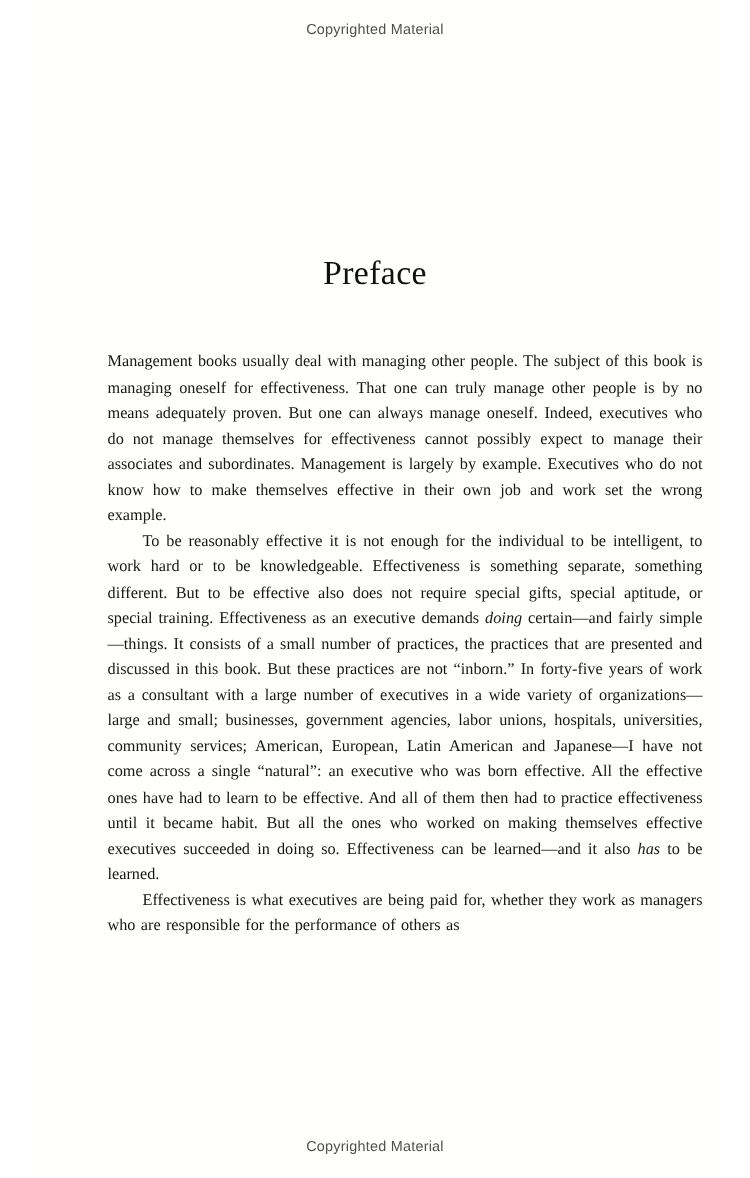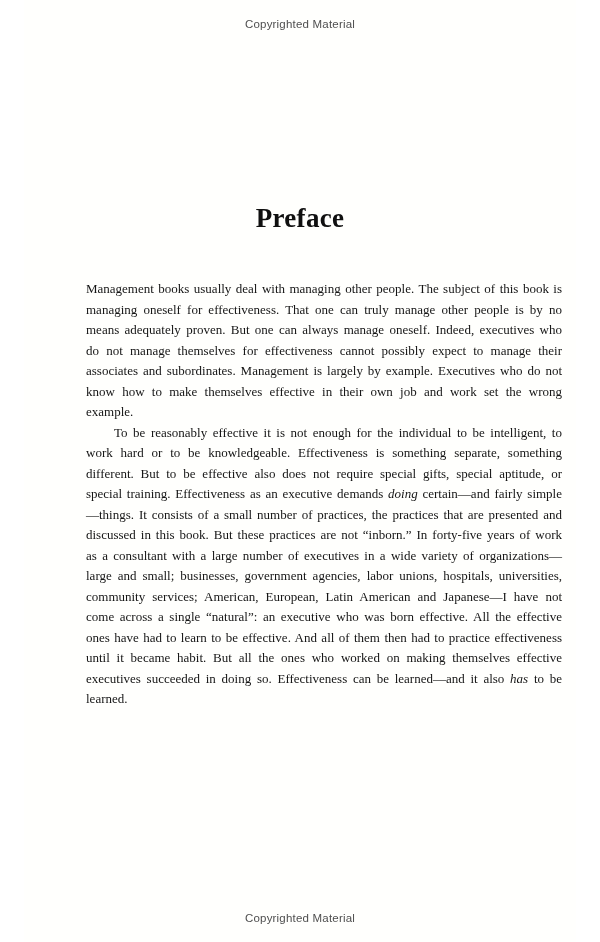--- a/index.html
+++ b/index.html
@@ -30,21 +30,21 @@
   .copyright.top { top: 18px; }
   .copyright.bottom { bottom: 18px; }
   .chapter-title {
     position: absolute;
     top: 203px;
     left: 0;
     right: 0;
     margin: 0;
     text-align: center;
     font-size: 27px;
-    font-weight: bold;
+    font-weight: normal;
     letter-spacing: 0.3px;
     color: #101010;
   }
   .body-text {
     position: absolute;
     top: 279px;
     left: 62px;
     width: 476px;
     font-size: 13px;
     line-height: 20.5px;
@@ -63,16 +63,17 @@
 <body>
 
 <div class="page">
   <div class="copyright top">Copyrighted Material</div>
 
   <h1 class="chapter-title">Preface</h1>
 
   <div class="body-text" id="body-text">
       <p><span>Management books usually deal with managing other people. The subject of this book is managing oneself for effectiveness. That one can truly manage other people is by no means adequately proven. But one can always manage oneself. Indeed, executives who do not manage themselves for effectiveness cannot possibly expect to manage their associates and subordinates. Management is largely by example. Executives who do not know how to make themselves effective in their own job and work set the wrong example.</span></p>
       <p class="indent"><span>To be reasonably effective it is not enough for the individual to be intelligent, to work hard or to be knowledgeable. Effectiveness is something separate, something different. But to be effective also does not require special gifts, special aptitude, or special training. Effectiveness as an executive demands </span><i>doing</i><span> certain—and fairly simple—things. It consists of a small number of practices, the practices that are presented and discussed in this book. But these practices are not “inborn.” In forty-five years of work as a consultant with a large number of executives in a wide variety of organizations—large and small; businesses, government agencies, labor unions, hospitals, universities, community services; American, European, Latin American and Japanese—I have not come across a single “natural”: an executive who was born effective. All the effective ones have had to learn to be effective. And all of them then had to practice effectiveness until it became habit. But all the ones who worked on making themselves effective executives succeeded in doing so. Effectiveness can be learned—and it also </span><i>has</i><span> to be learned.</span></p>
+      <p class="indent"><span>Effectiveness is what executives are being paid for, whether they work as managers who are responsible for the performance of others as</span></p>
     </div>
 
   <div class="copyright bottom">Copyrighted Material</div>
 </div>
 
 </body></html>

